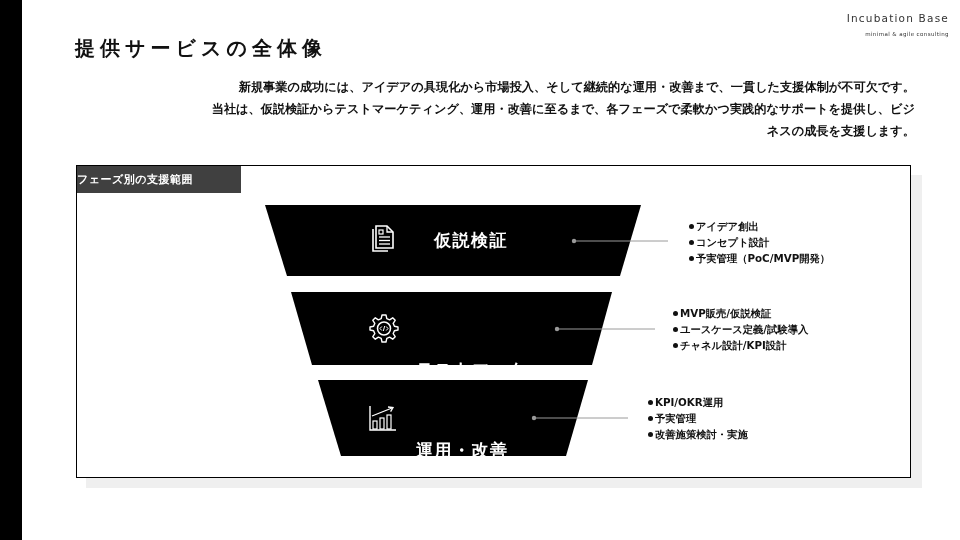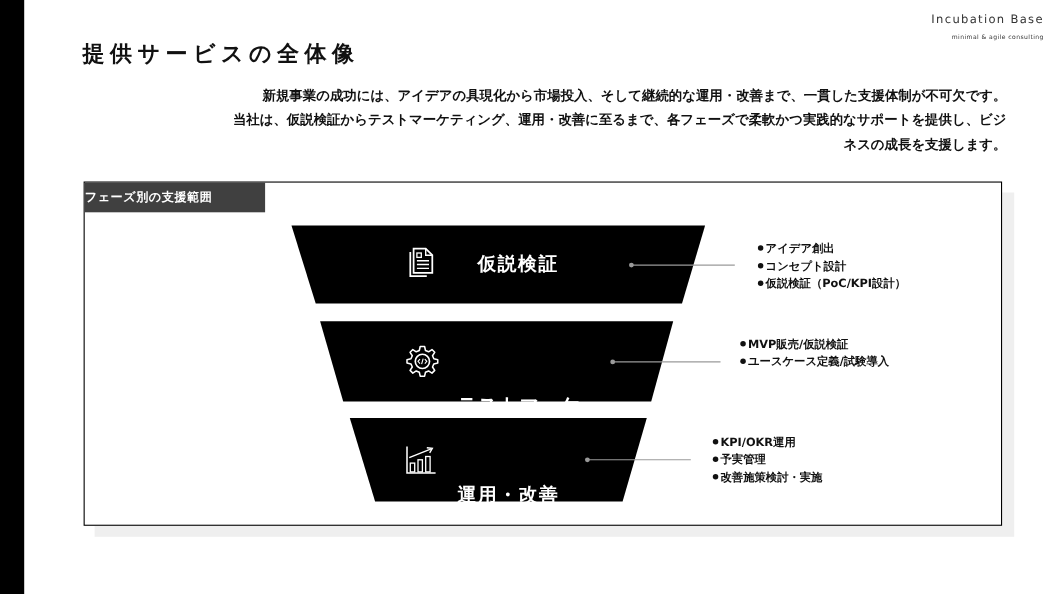--- a/index.html
+++ b/index.html
@@ -109,25 +109,26 @@
   <rect x="12" y="15" width="4" height="11" fill="none" stroke="#fff" stroke-width="1.2"></rect>
   <rect x="19" y="12" width="4" height="14" fill="none" stroke="#fff" stroke-width="1.2"></rect>
   <path d="M4 13 L24 5" fill="none" stroke="#fff" stroke-width="1.3"></path>
   <path d="M20 4 L25 4.6 L22.6 8.6" fill="none" stroke="#fff" stroke-width="1.3"></path>
 </svg>
 <div class="stage-label" style="left:416px; top:406px;margin-top:32px;">運用・改善</div>
 
 <div class="bullets" style="left:689px; top:218px;">
   <div><span class="dot"></span><span>アイデア創出</span></div>
   <div><span class="dot"></span><span>コンセプト設計</span></div>
-  <div><span class="dot"></span><span>仮説検証（PoC/KPI設計）</span></div>
+  <div><span class="dot"></span><span>予実管理（PoC/MVP開発）</span></div>
 </div>
 
 <div class="bullets" style="left:673px; top:305px;">
   <div><span class="dot"></span><span>MVP販売/仮説検証</span></div>
   <div><span class="dot"></span><span>ユースケース定義/試験導入</span></div>
+  <div><span class="dot"></span><span>チャネル設計/KPI設計</span></div>
 </div>
 
 <div class="bullets" style="left:648px; top:394px;">
   <div><span class="dot"></span><span>KPI/OKR運用</span></div>
   <div><span class="dot"></span><span>予実管理</span></div>
   <div><span class="dot"></span><span>改善施策検討・実施</span></div>
 </div>
 
 </body></html>

